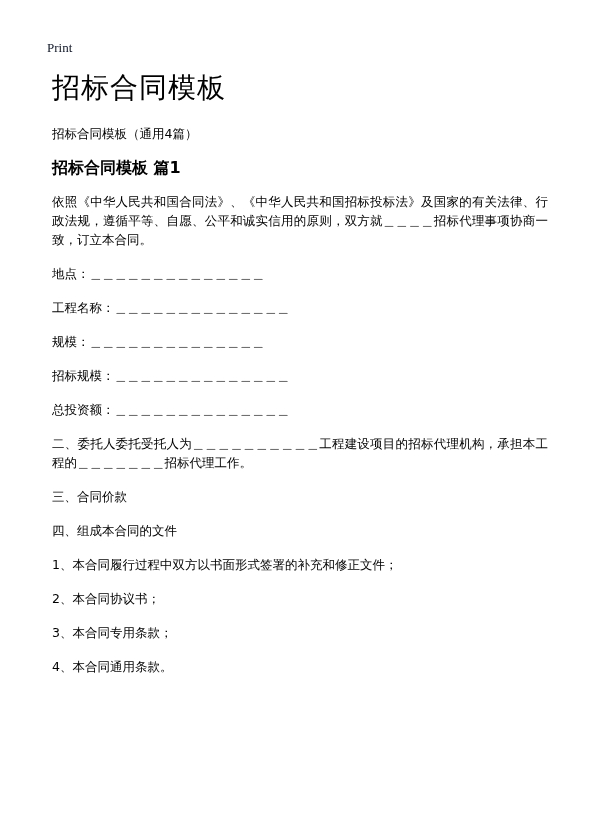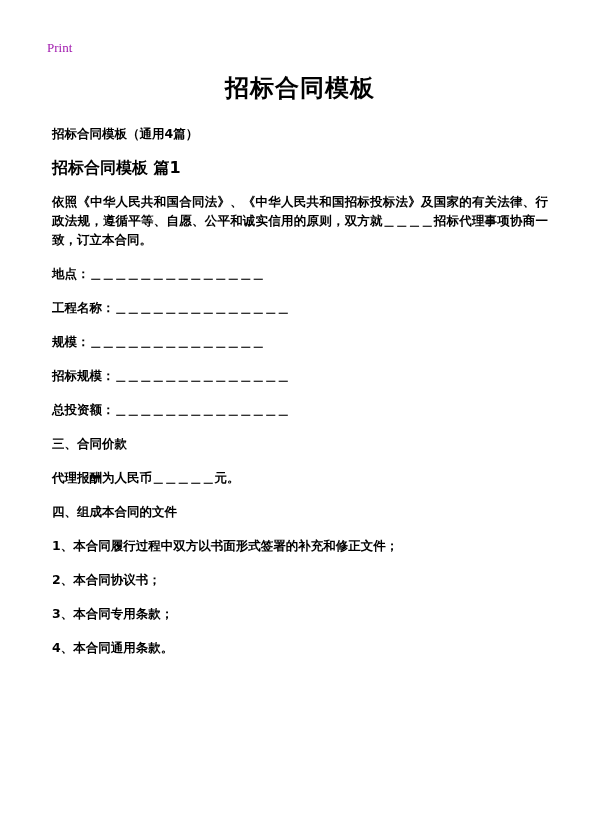--- a/index.html
+++ b/index.html
@@ -18,42 +18,40 @@
     position: relative;
     width: 600px;
     height: 828px;
     background: #ffffff;
     box-sizing: border-box;
     padding: 40px 52px 0 52px;
   }
   .print-link {
     font-size: 13px;
     line-height: 16px;
-    color: #a21caf;
+    color: #0f172a;
     margin: 0 0 0 -5px;
     font-family: "Liberation Serif", serif;
   }
   .doc-title {
-    text-align: center;
-    font-size: 24px;
-    font-weight: bold;
+    font-size: 28px;
+    font-weight: normal;
     line-height: 28px;
     margin: 18px 0 0 0;
     letter-spacing: 1px;
   }
   .doc-body {
     margin-top: 22px;
   }
   .para {
     font-size: 12.5px;
     line-height: 19px;
     margin: 0 0 15px 0;
     text-align: justify;
     word-break: break-all;
-    font-weight: bold;
   }
   .para.bold {
     font-weight: bold;
     font-size: 16px;
   }
 </style>
 </head>
 <body>
 
 <div class="page">
@@ -64,22 +62,22 @@
 
   <div class="doc-body">
       <p class="para">招标合同模板（通用4篇）</p>
       <p class="para bold">招标合同模板 篇1</p>
       <p class="para">依照《中华人民共和国合同法》、《中华人民共和国招标投标法》及国家的有关法律、行政法规，遵循平等、自愿、公平和诚实信用的原则，双方就＿＿＿＿招标代理事项协商一致，订立本合同。</p>
       <p class="para">地点：＿＿＿＿＿＿＿＿＿＿＿＿＿＿</p>
       <p class="para">工程名称：＿＿＿＿＿＿＿＿＿＿＿＿＿＿</p>
       <p class="para">规模：＿＿＿＿＿＿＿＿＿＿＿＿＿＿</p>
       <p class="para">招标规模：＿＿＿＿＿＿＿＿＿＿＿＿＿＿</p>
       <p class="para">总投资额：＿＿＿＿＿＿＿＿＿＿＿＿＿＿</p>
+      <p class="para">二、委托人委托受托人为＿＿＿＿＿＿＿＿＿＿工程建设项目的招标代理机构，承担本工程的＿＿＿＿＿＿＿招标代理工作。</p>
       <p class="para">三、合同价款</p>
-      <p class="para">代理报酬为人民币＿＿＿＿＿元。</p>
       <p class="para">四、组成本合同的文件</p>
       <p class="para">1、本合同履行过程中双方以书面形式签署的补充和修正文件；</p>
       <p class="para">2、本合同协议书；</p>
       <p class="para">3、本合同专用条款；</p>
       <p class="para">4、本合同通用条款。</p>
     </div>
 
 </div>
 
 </body></html>

